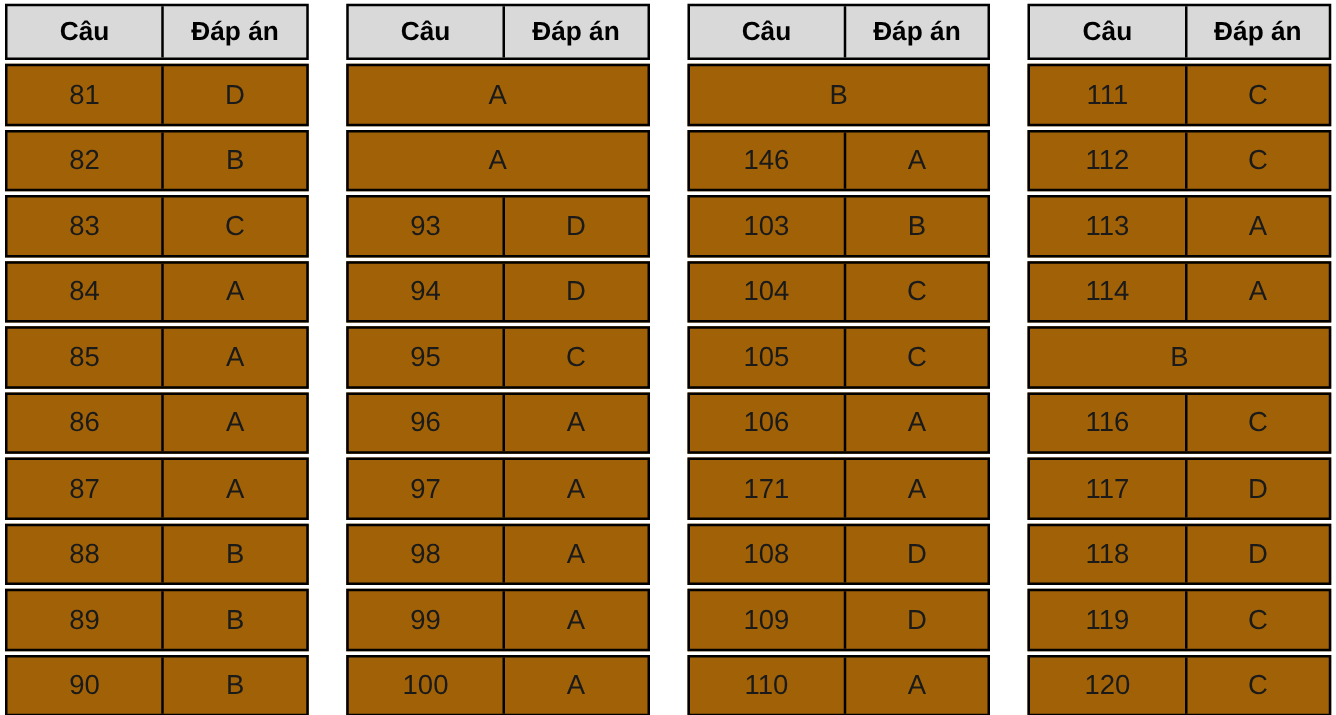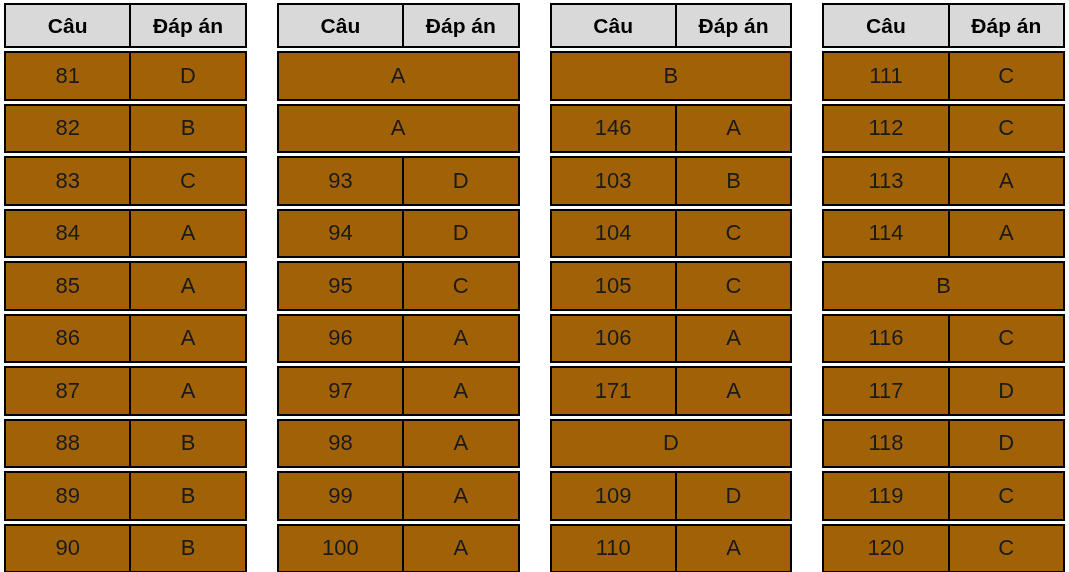--- a/index.html
+++ b/index.html
@@ -213,20 +213,21 @@
     <div class="cell col-q">106</div>
     <div class="cell col-a">A</div>
   </div>
 
   <div class="row">
     <div class="cell col-q">171</div>
     <div class="cell col-a">A</div>
   </div>
 
   <div class="row">
+    <div class="cell col-q">108</div>
     <div class="cell col-a">D</div>
   </div>
 
   <div class="row">
     <div class="cell col-q">109</div>
     <div class="cell col-a">D</div>
   </div>
 
   <div class="row">
     <div class="cell col-q">110</div>

